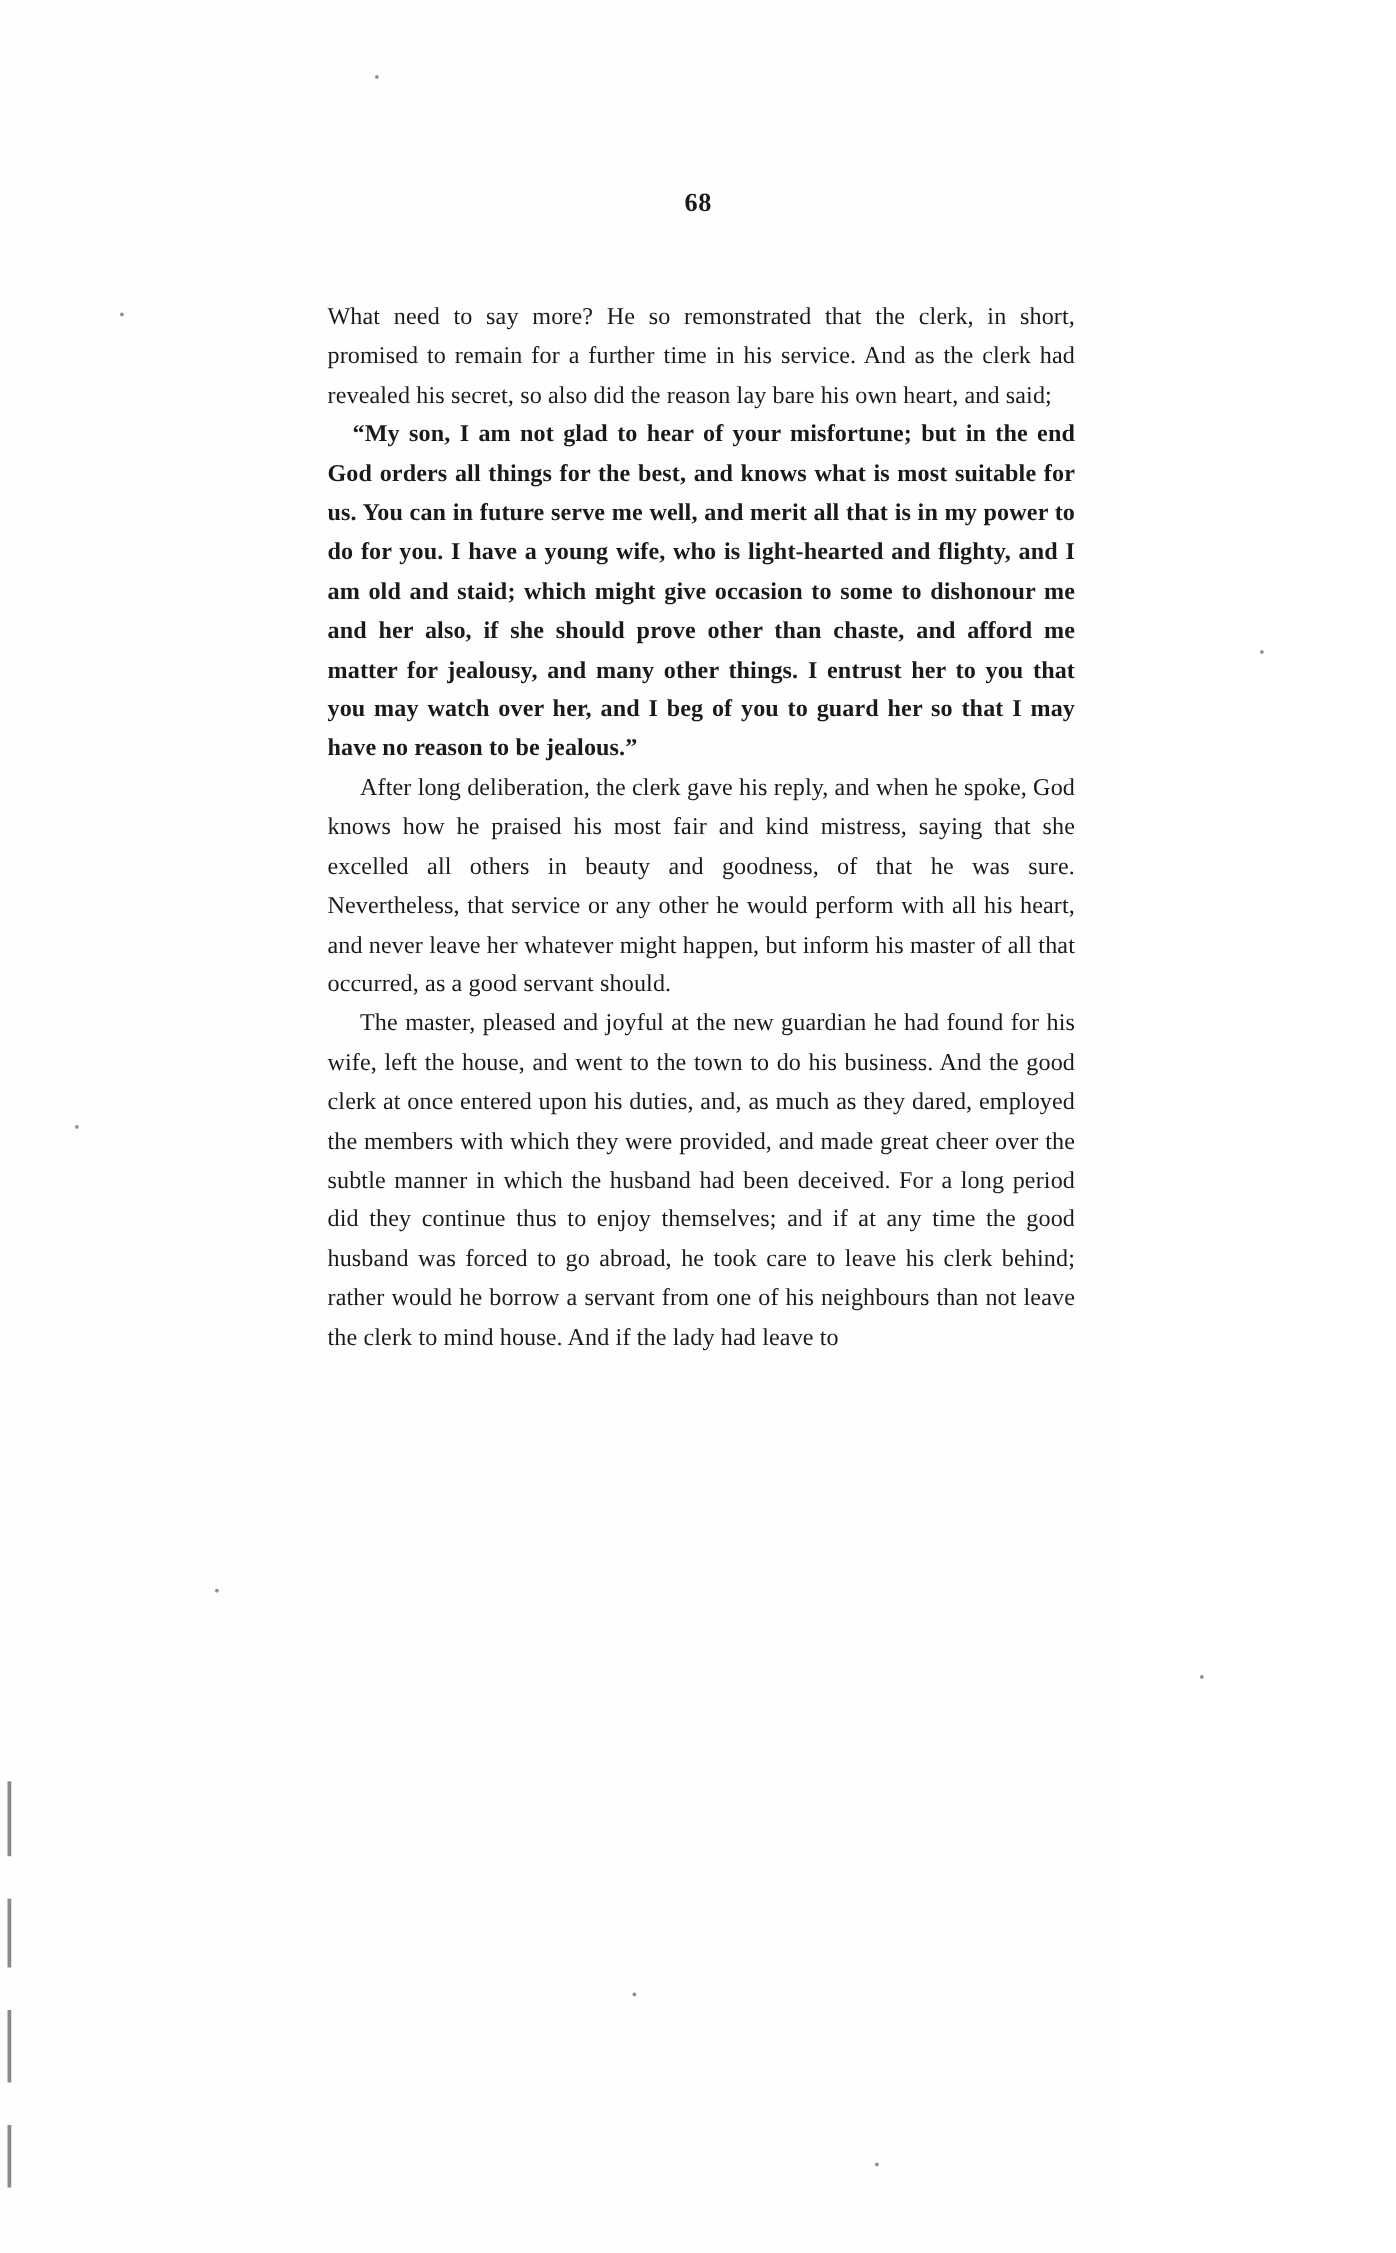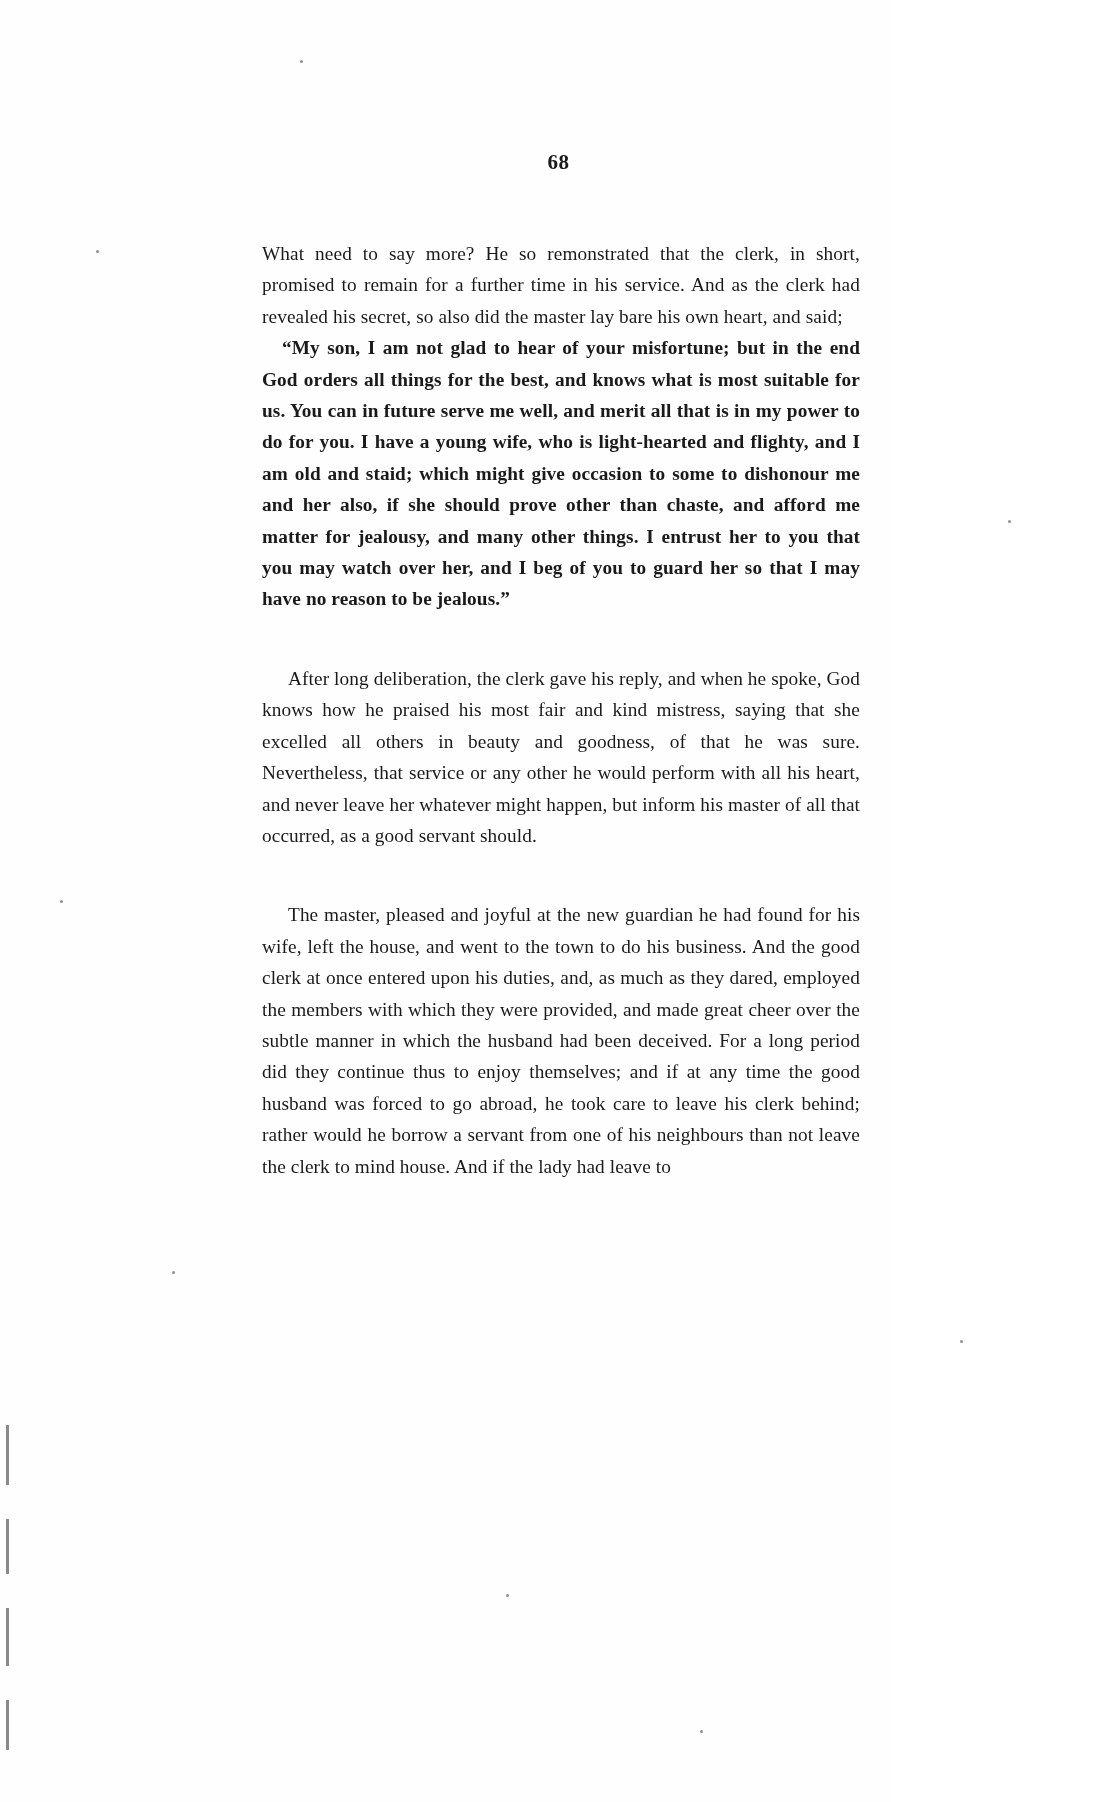--- a/index.html
+++ b/index.html
@@ -41,21 +41,20 @@
   .para {
     margin: 0;
     font-size: 19.3px;
     line-height: 31.4px;
     text-align: justify;
     text-justify: inter-word;
     letter-spacing: 0.1px;
   }
   .para.indent {
     text-indent: 26px;
-    margin-top: 48px;
   }
   .para.quote-start {
     text-indent: 20px;
     font-weight: bold;
   }
   .edge-marks {
     position: absolute;
     left: 6px;
     top: 1425px;
     width: 5px;
@@ -74,21 +73,21 @@
   }
 </style>
 </head>
 <body>
 
 <div class="page">
 
   <div class="page-number">68</div>
 
   <div class="text-block">
-    <p class="para">What need to say more? He so remonstrated that the clerk, in short, promised to remain for a further time in his service. And as the clerk had revealed his secret, so also did the master lay bare his own heart, and said;</p>
+    <p class="para">What need to say more? He so remonstrated that the clerk, in short, promised to remain for a further time in his service. And as the clerk had revealed his secret, so also did the reason lay bare his own heart, and said;</p>
     <p class="para quote-start">“My son, I am not glad to hear of your misfortune; but in the end God orders all things for the best, and knows what is most suitable for us. You can in future serve me well, and merit all that is in my power to do for you. I have a young wife, who is light-hearted and flighty, and I am old and staid; which might give occasion to some to dishonour me and her also, if she should prove other than chaste, and afford me matter for jealousy, and many other things. I entrust her to you that you may watch over her, and I beg of you to guard her so that I may have no reason to be jealous.”</p>
     <p class="para indent">After long deliberation, the clerk gave his reply, and when he spoke, God knows how he praised his most fair and kind mistress, saying that she excelled all others in beauty and goodness, of that he was sure. Nevertheless, that service or any other he would perform with all his heart, and never leave her whatever might happen, but inform his master of all that occurred, as a good servant should.</p>
     <p class="para indent">The master, pleased and joyful at the new guardian he had found for his wife, left the house, and went to the town to do his business. And the good clerk at once entered upon his duties, and, as much as they dared, employed the members with which they were provided, and made great cheer over the subtle manner in which the husband had been deceived. For a long period did they continue thus to enjoy themselves; and if at any time the good husband was forced to go abroad, he took care to leave his clerk behind; rather would he borrow a servant from one of his neighbours than not leave the clerk to mind house. And if the lady had leave to</p>
   </div>
 
   <div class="edge-marks">
     <div class="edge-mark" style="height:60px;"></div>
     <div class="edge-mark" style="height:55px;"></div>
     <div class="edge-mark" style="height:58px;"></div>
     <div class="edge-mark" style="height:50px;"></div>

